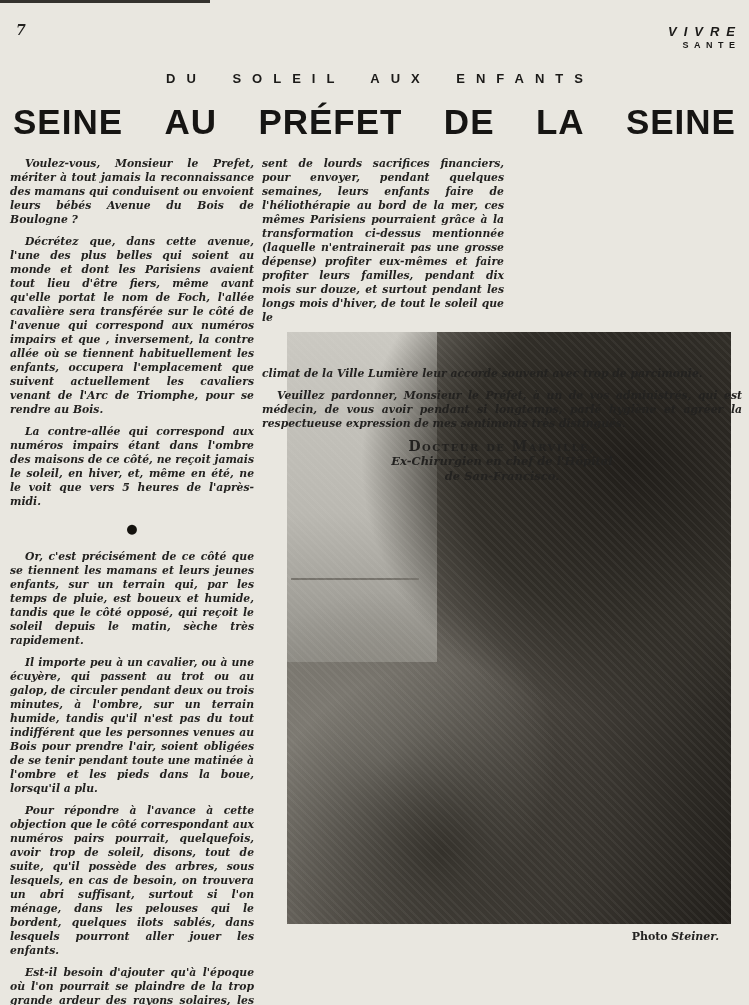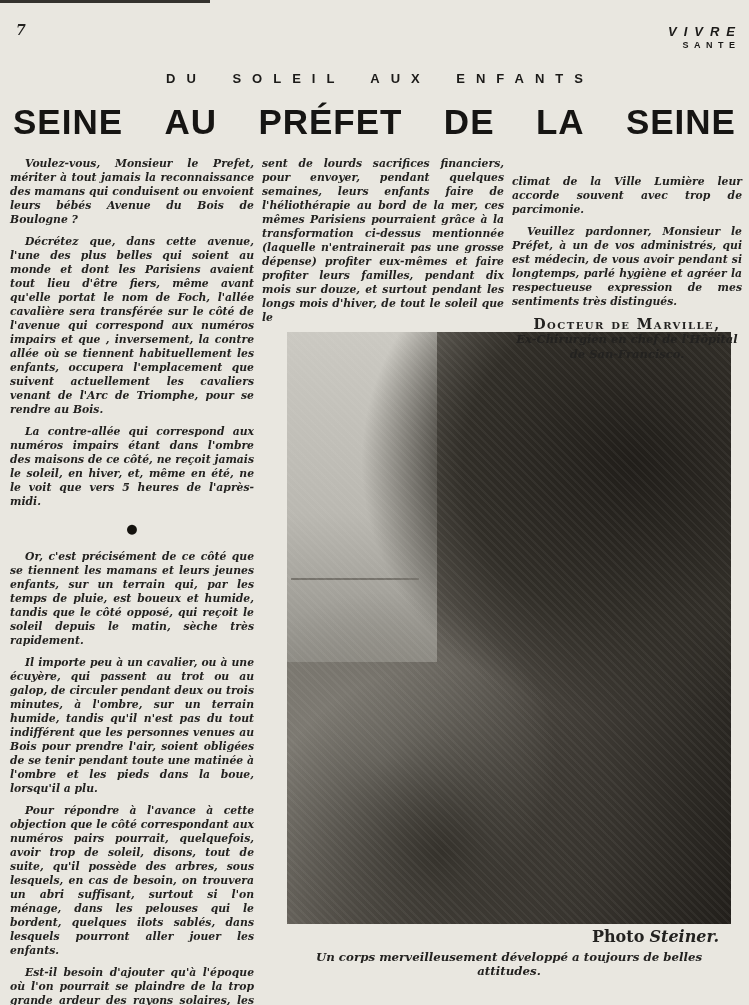--- a/index.html
+++ b/index.html
@@ -43,21 +43,21 @@
     letter-spacing:1px;
     color:#161513;
     margin:0;
   }
   .content{
     position:absolute;top:157px;left:10px;right:7px;bottom:0;
     display:flex;gap:8px;
   }
   .col1{width:244px;flex:none;}
   .right-area{flex:1;position:relative;}
-  .text-row{display:flex;gap:8px;height:156px;}
+  .text-row{display:flex;gap:16px;height:156px;flex-direction:column;}
   .col2{width:242px;flex:none;}
   .col3{flex:1;margin-top:18px;}
   p.body{
     margin:0 0 8px;
     font-style:italic;font-weight:600;
     font-size:10.8px;line-height:14px;
     text-align:justify;text-indent:15px;
     color:#232220;
   }
   p.body.cont{text-indent:0;}
@@ -97,21 +97,21 @@
       4px 246px,
       0 0,
       0 0,
       0 0,
       0 0,
       0 0;
   }
   .photo-meta{width:444px;margin-left:25px;}
   .credit{
     text-align:right;padding-right:12px;margin-top:7px;
-    font-size:16px;line-height:12px;
+    font-size:11px;line-height:12px;
   }
   .credit-label{font-weight:700;font-style:normal;}
   .credit-name{font-weight:600;font-style:italic;}
   .caption{
     text-align:center;margin-top:7px;
     font-style:italic;font-weight:600;font-size:11.8px;
   }
 </style>
 </head>
 <body>
@@ -167,18 +167,17 @@
         </div>
       </div>
 
       <div class="photo"></div>
 
       <div class="photo-meta">
         <div class="credit">
           <span class="credit-label">Photo</span>
           <span class="credit-name">Steiner.</span>
         </div>
-        <div class="caption">Un corps merveilleusement développé a toujours de belles attitudes.</div>
       </div>
     </div>
 
   </div>
 </div>
 
 </body></html>

